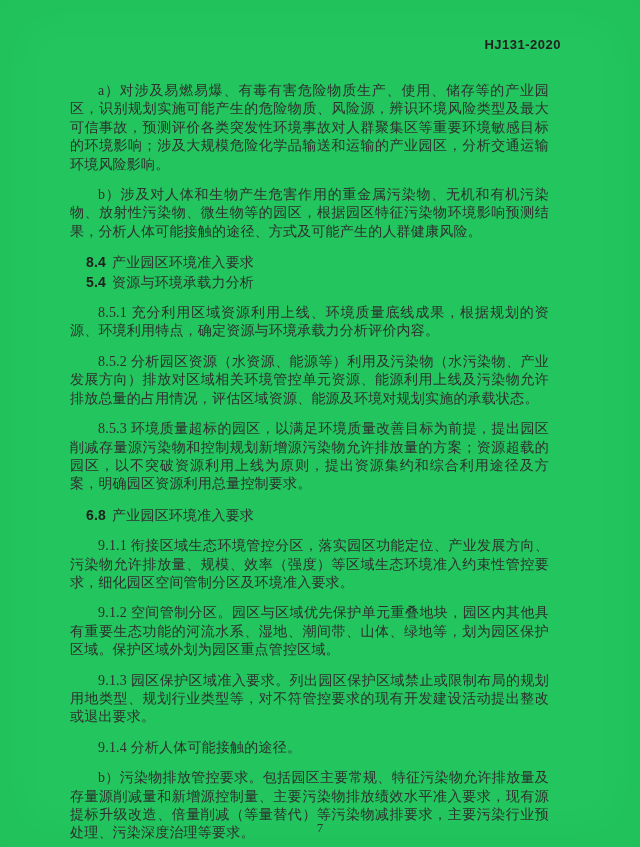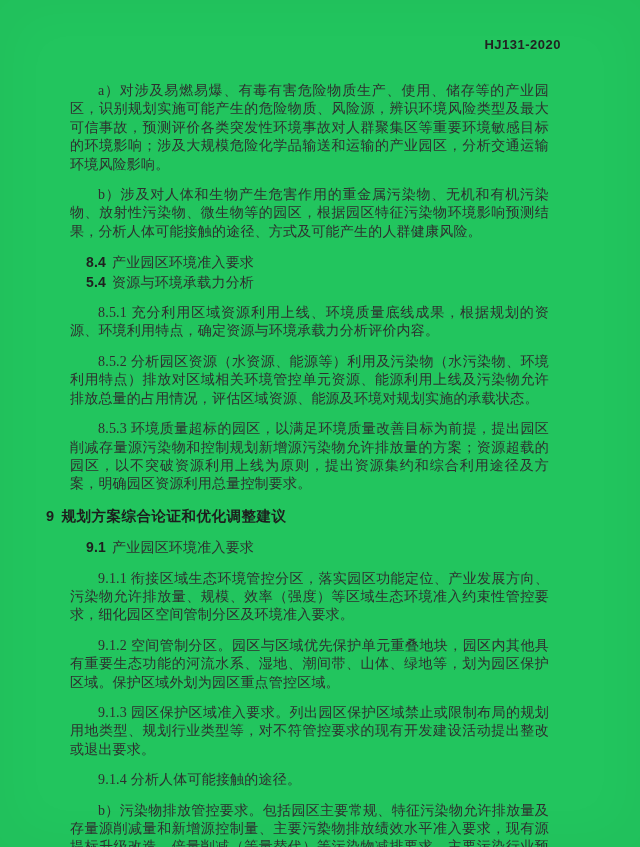--- a/index.html
+++ b/index.html
@@ -86,26 +86,25 @@
 
     <p class="para">a）对涉及易燃易爆、有毒有害危险物质生产、使用、储存等的产业园区，识别规划实施可能产生的危险物质、风险源，辨识环境风险类型及最大可信事故，预测评价各类突发性环境事故对人群聚集区等重要环境敏感目标的环境影响；涉及大规模危险化学品输送和运输的产业园区，分析交通运输环境风险影响。</p>
     <p class="para">b）涉及对人体和生物产生危害作用的重金属污染物、无机和有机污染物、放射性污染物、微生物等的园区，根据园区特征污染物环境影响预测结果，分析人体可能接触的途径、方式及可能产生的人群健康风险。</p>
 
     <p class="h3"><span class="num">8.4</span><span>产业园区环境准入要求</span></p>
 
 
     <p class="h3"><span class="num">5.4</span><span>资源与环境承载力分析</span></p>
 
     <p class="para">8.5.1 充分利用区域资源利用上线、环境质量底线成果，根据规划的资源、环境利用特点，确定资源与环境承载力分析评价内容。</p>
-    <p class="para">8.5.2 分析园区资源（水资源、能源等）利用及污染物（水污染物、环境利用特点）排放对区域相关环境管控单元资源、能源利用上线及污染物允许排放总量的占用情况，评估区域资源、能源及环境对规划实施的承载状态。</p>
+    <p class="para">8.5.2 分析园区资源（水资源、能源等）利用及污染物（水污染物、产业发展方向）排放对区域相关环境管控单元资源、能源利用上线及污染物允许排放总量的占用情况，评估区域资源、能源及环境对规划实施的承载状态。</p>
     <p class="para">8.5.3 环境质量超标的园区，以满足环境质量改善目标为前提，提出园区削减存量源污染物和控制规划新增源污染物允许排放量的方案；资源超载的园区，以不突破资源利用上线为原则，提出资源集约和综合利用途径及方案，明确园区资源利用总量控制要求。</p>
 
-    <p class="h1"><span class="num">9</span><span>规划方案综合论证和优化调整建议</span></p>
 
-    <p class="h3"><span class="num">9.1</span><span>产业园区环境准入要求</span></p>
+    <p class="h3"><span class="num">6.8</span><span>产业园区环境准入要求</span></p>
 
     <p class="para">9.1.1 衔接区域生态环境管控分区，落实园区功能定位、产业发展方向、污染物允许排放量、规模、效率（强度）等区域生态环境准入约束性管控要求，细化园区空间管制分区及环境准入要求。</p>
     <p class="para">9.1.2 空间管制分区。园区与区域优先保护单元重叠地块，园区内其他具有重要生态功能的河流水系、湿地、潮间带、山体、绿地等，划为园区保护区域。保护区域外划为园区重点管控区域。</p>
     <p class="para">9.1.3 园区保护区域准入要求。列出园区保护区域禁止或限制布局的规划用地类型、规划行业类型等，对不符管控要求的现有开发建设活动提出整改或退出要求。</p>
     <p class="para">9.1.4 分析人体可能接触的途径。</p>
 
     <p class="para">b）污染物排放管控要求。包括园区主要常规、特征污染物允许排放量及存量源削减量和新增源控制量、主要污染物排放绩效水平准入要求，现有源提标升级改造、倍量削减（等量替代）等污染物减排要求，主要污染行业预处理、污染深度治理等要求。</p>
 
   </div>
 

